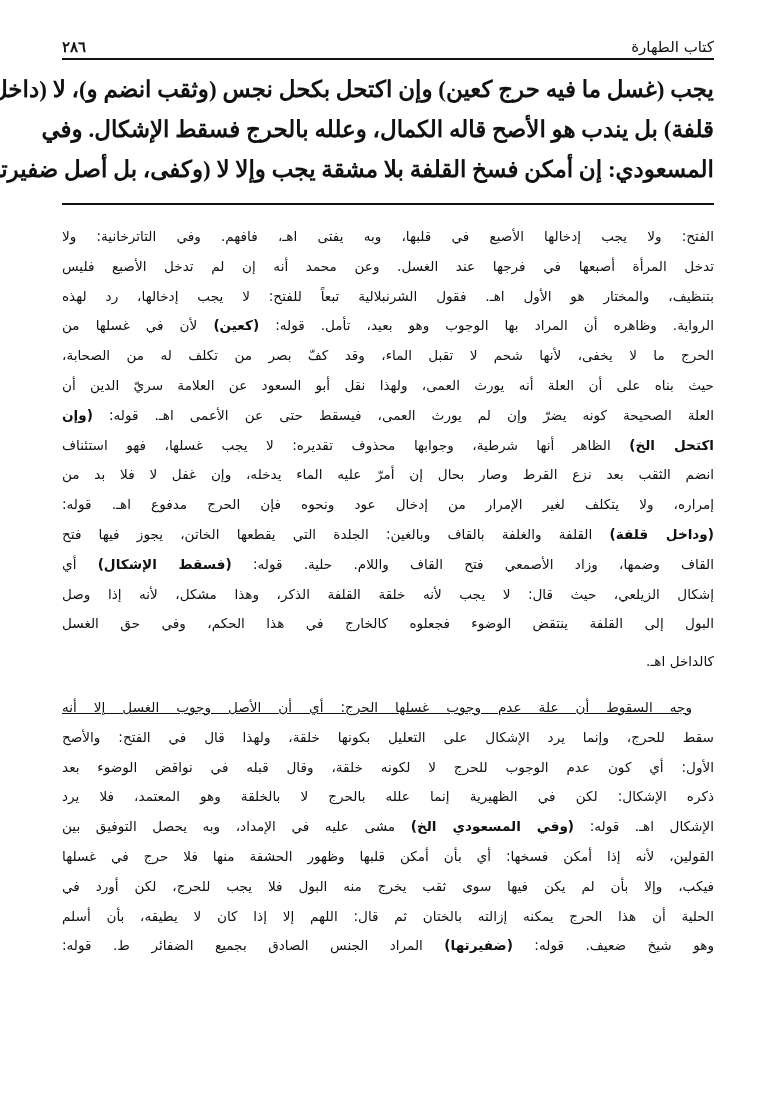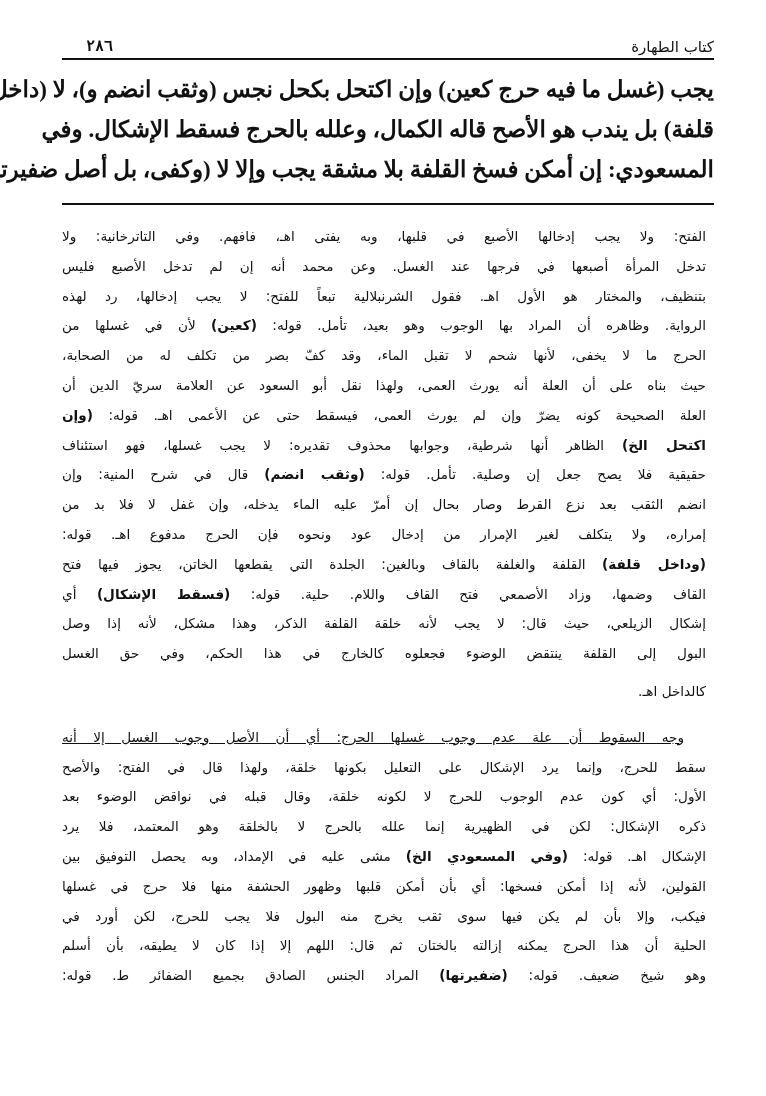--- a/index.html
+++ b/index.html
@@ -1,26 +1,26 @@
 <!DOCTYPE html>
 <html><head>
 <meta charset="utf-8">
 <style>
   html, body { margin: 0; padding: 0; background: #ffffff; }
   body { width: 766px; height: 1096px; position: relative; overflow: hidden; color: #111; }
   .page { position: absolute; left: 62px; top: 0; width: 652px; direction: rtl; }
   .header { position: absolute; top: 30px; left: 0; right: 0; height: 26px; display: flex; justify-content: space-between; align-items: flex-end; }
   .header .title { font-family: "DejaVu Sans", sans-serif; font-weight: normal; font-size: 15px; }
-  .header .pagenum { font-family: Liberation Mono, monospace; font-weight: bold; font-size: 15px; margin-left: 24px; }
+  .header .pagenum { font-family: Liberation Serif, serif; font-weight: bold; font-size: 15px; }
   .rule-top { position: absolute; top: 58px; left: 0; right: 0; height: 2px; background: #111; }
   .matn { position: absolute; top: 70px; left: 8px; right: 0; font-family: Liberation Serif, serif; font-size: 23px; line-height: 40px; text-align: justify; text-align-last: justify; font-weight: 600; }
   .matn .line { display: block; white-space: nowrap; text-align: justify; text-align-last: justify; }
   .matn b { font-weight: 800; }
   .rule-mid { position: absolute; top: 203px; left: 0; right: 0; height: 2px; background: #111; }
-  .sharh { position: absolute; top: 222px; left: 0; right: 8px; font-family: "DejaVu Sans", sans-serif; font-size: 13.6px; line-height: 29.8px; }
+  .sharh { position: absolute; top: 222px; left: 0; right: 0; font-family: "DejaVu Sans", sans-serif; font-size: 13.6px; line-height: 29.8px; }
   .sharh .line { display: block; white-space: nowrap; text-align: justify; text-align-last: justify; }
   .sharh .line.last { text-align-last: right; margin-top: 8px; }
   .sharh b { font-weight: bold; }
   .para-gap { height: 16px; }
   .indent { padding-right: 22px; text-decoration: underline; }
 </style>
 </head>
 <body>
 
 <div class="page">
@@ -41,21 +41,20 @@
   <div class="sharh" id="sharh">
       <div>
         <span class="line"><span>الفتح: ولا يجب إدخالها الأصبع في قلبها، وبه يفتى اهـ، فافهم. وفي التاترخانية: ولا</span></span>
         <span class="line"><span>تدخل المرأة أصبعها في فرجها عند الغسل. وعن محمد أنه إن لم تدخل الأصبع فليس</span></span>
         <span class="line"><span>بتنظيف، والمختار هو الأول اهـ. فقول الشرنبلالية تبعاً للفتح: لا يجب إدخالها، رد لهذه</span></span>
         <span class="line"><span>الرواية. وظاهره أن المراد بها الوجوب وهو بعيد، تأمل. قوله: </span><b>(كعين)</b><span> لأن في غسلها من</span></span>
         <span class="line"><span>الحرج ما لا يخفى، لأنها شحم لا تقبل الماء، وقد كفّ بصر من تكلف له من الصحابة،</span></span>
         <span class="line"><span>حيث بناه على أن العلة أنه يورث العمى، ولهذا نقل أبو السعود عن العلامة سريّ الدين أن</span></span>
         <span class="line"><span>العلة الصحيحة كونه يضرّ وإن لم يورث العمى، فيسقط حتى عن الأعمى اهـ. قوله: </span><b>(وإن</b></span>
         <span class="line"><b>اكتحل الخ)</b><span> الظاهر أنها شرطية، وجوابها محذوف تقديره: لا يجب غسلها، فهو استئناف</span></span>
-        <span class="line"><span>حقيقية فلا يصح جعل إن وصلية. تأمل. قوله: </span><b>(وثقب انضم)</b><span> قال في شرح المنية: وإن</span></span>
         <span class="line"><span>انضم الثقب بعد نزع القرط وصار بحال إن أمرّ عليه الماء يدخله، وإن غفل لا فلا بد من</span></span>
         <span class="line"><span>إمراره، ولا يتكلف لغير الإمرار من إدخال عود ونحوه فإن الحرج مدفوع اهـ. قوله:</span></span>
         <span class="line"><b>(وداخل قلفة)</b><span> القلفة والغلفة بالقاف وبالغين: الجلدة التي يقطعها الخاتن، يجوز فيها فتح</span></span>
         <span class="line"><span>القاف وضمها، وزاد الأصمعي فتح القاف واللام. حلية. قوله: </span><b>(فسقط الإشكال)</b><span> أي</span></span>
         <span class="line"><span>إشكال الزيلعي، حيث قال: لا يجب لأنه خلقة القلفة الذكر، وهذا مشكل، لأنه إذا وصل</span></span>
         <span class="line"><span>البول إلى القلفة ينتقض الوضوء فجعلوه كالخارج في هذا الحكم، وفي حق الغسل</span></span>
         <span class="line last"><span>كالداخل اهـ.</span></span>
       </div>
       <div class="para-gap"></div>
       <div>

